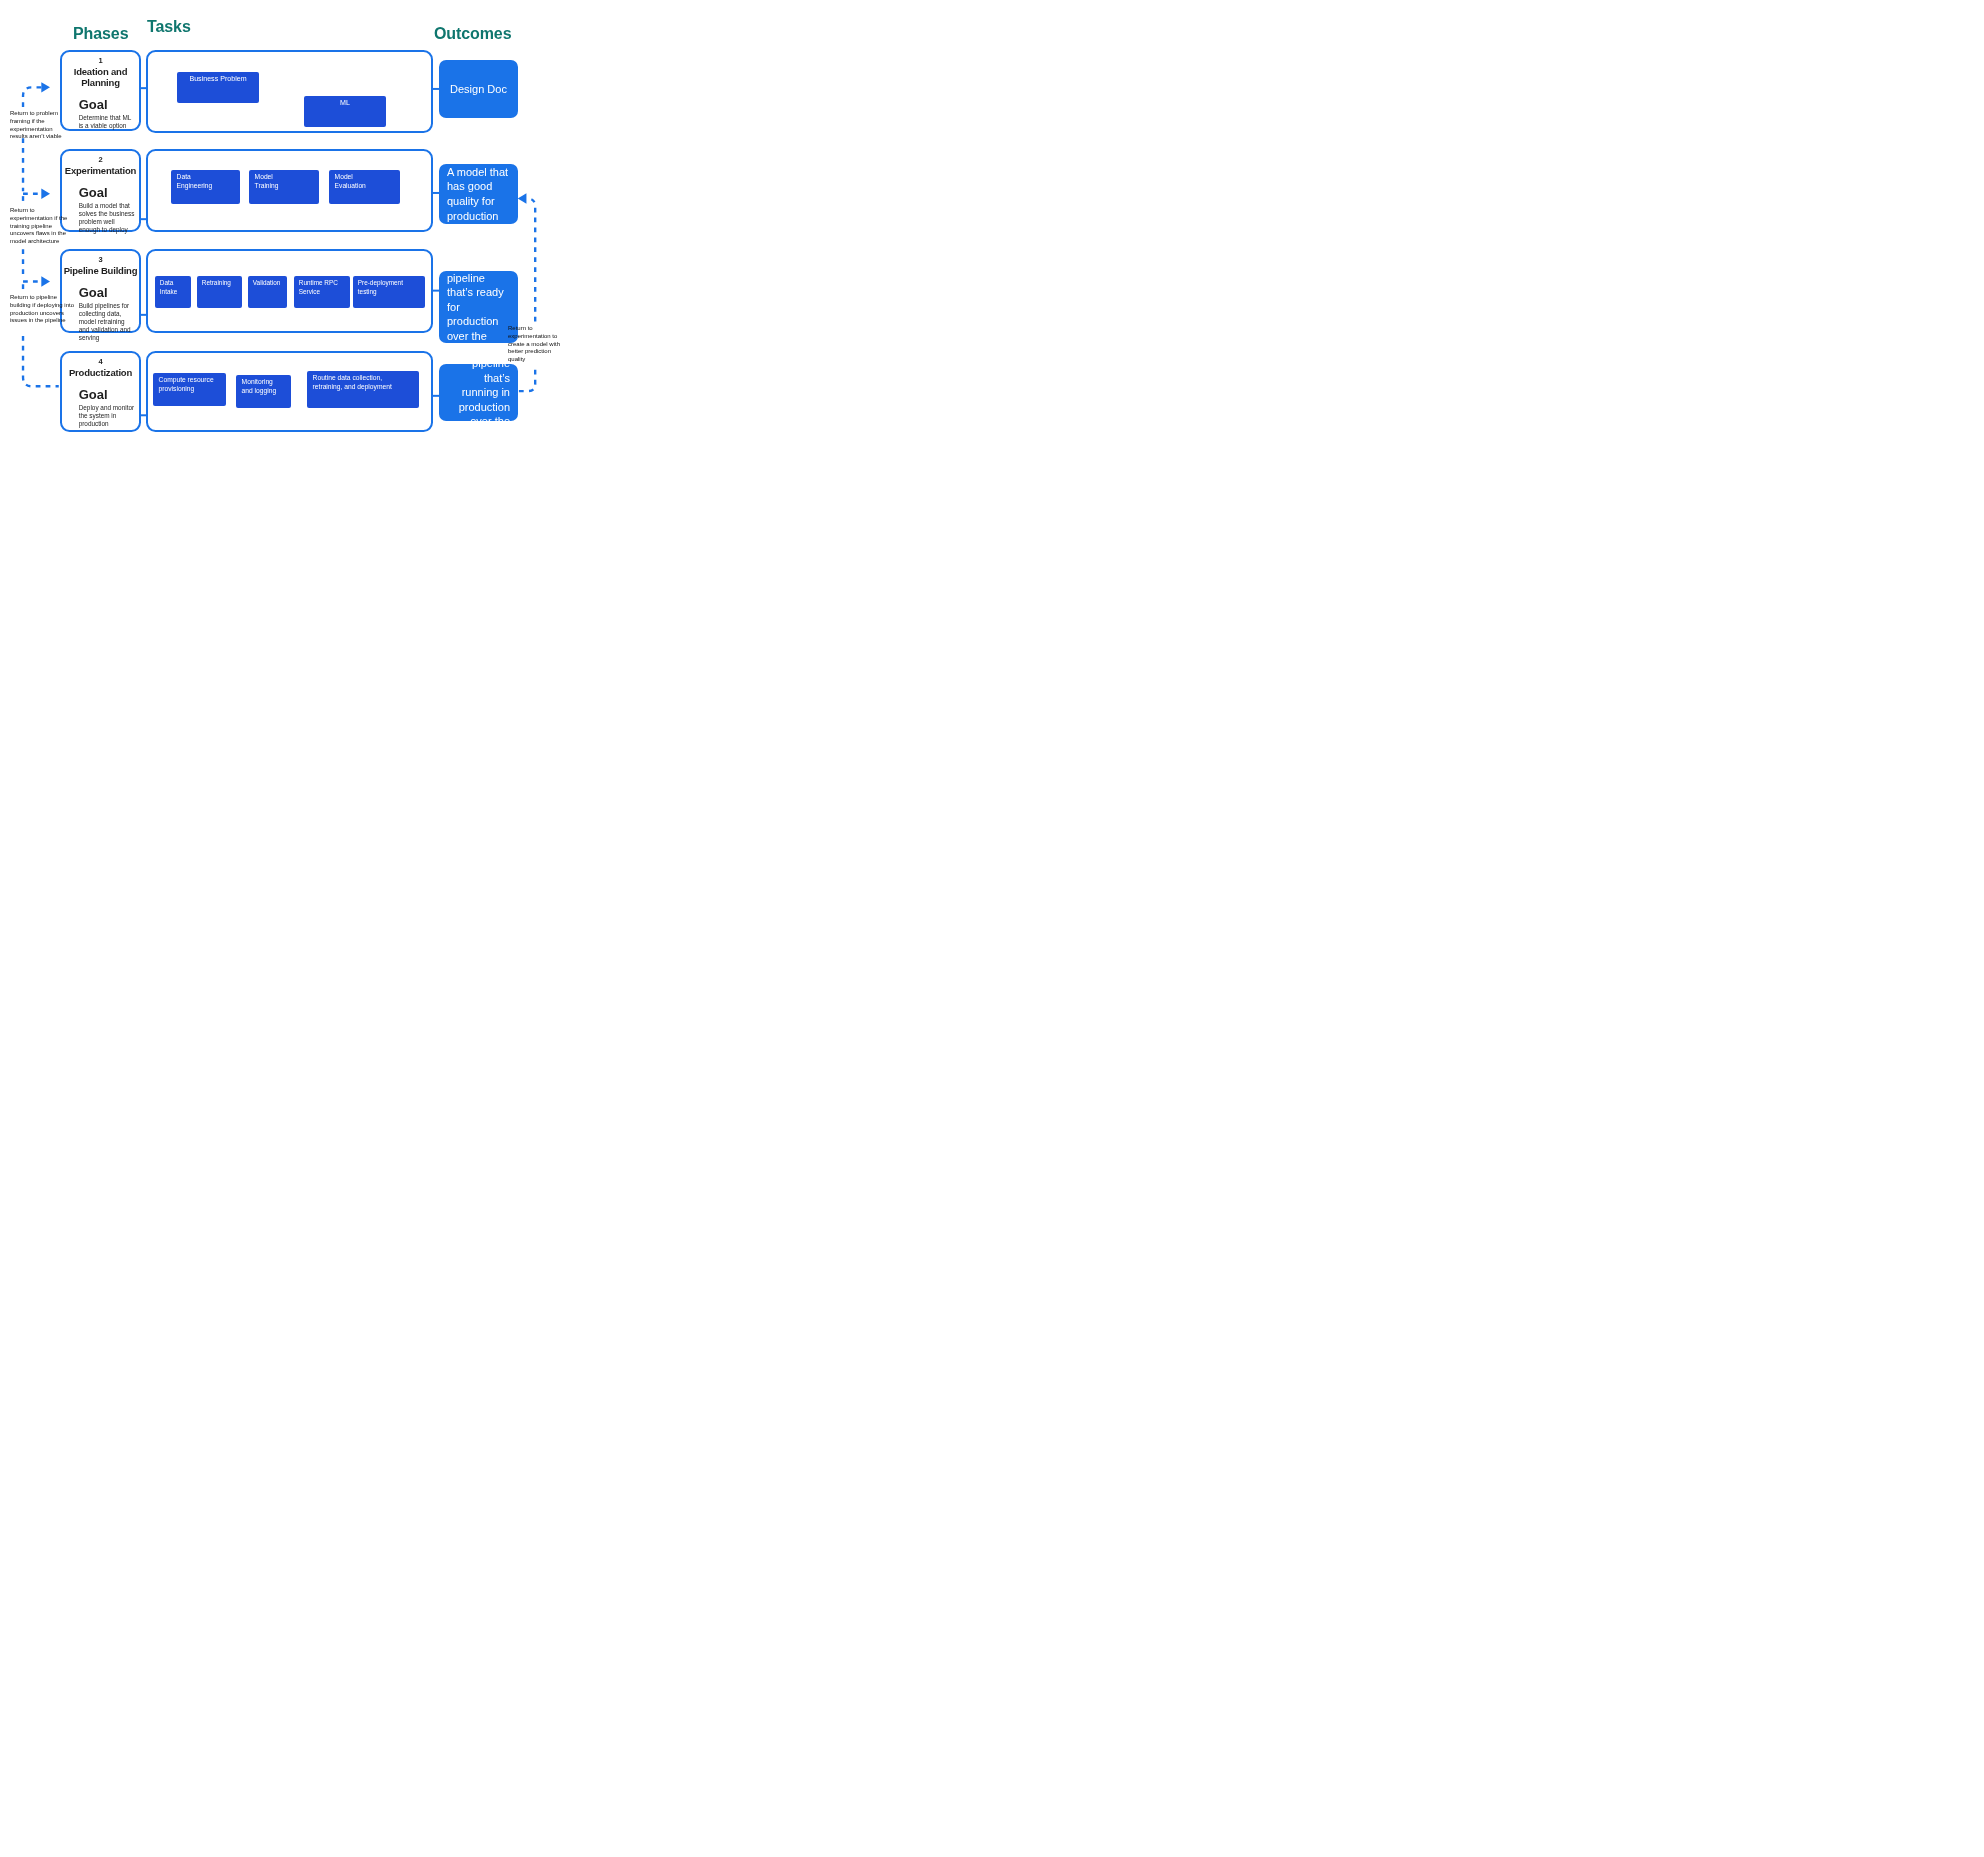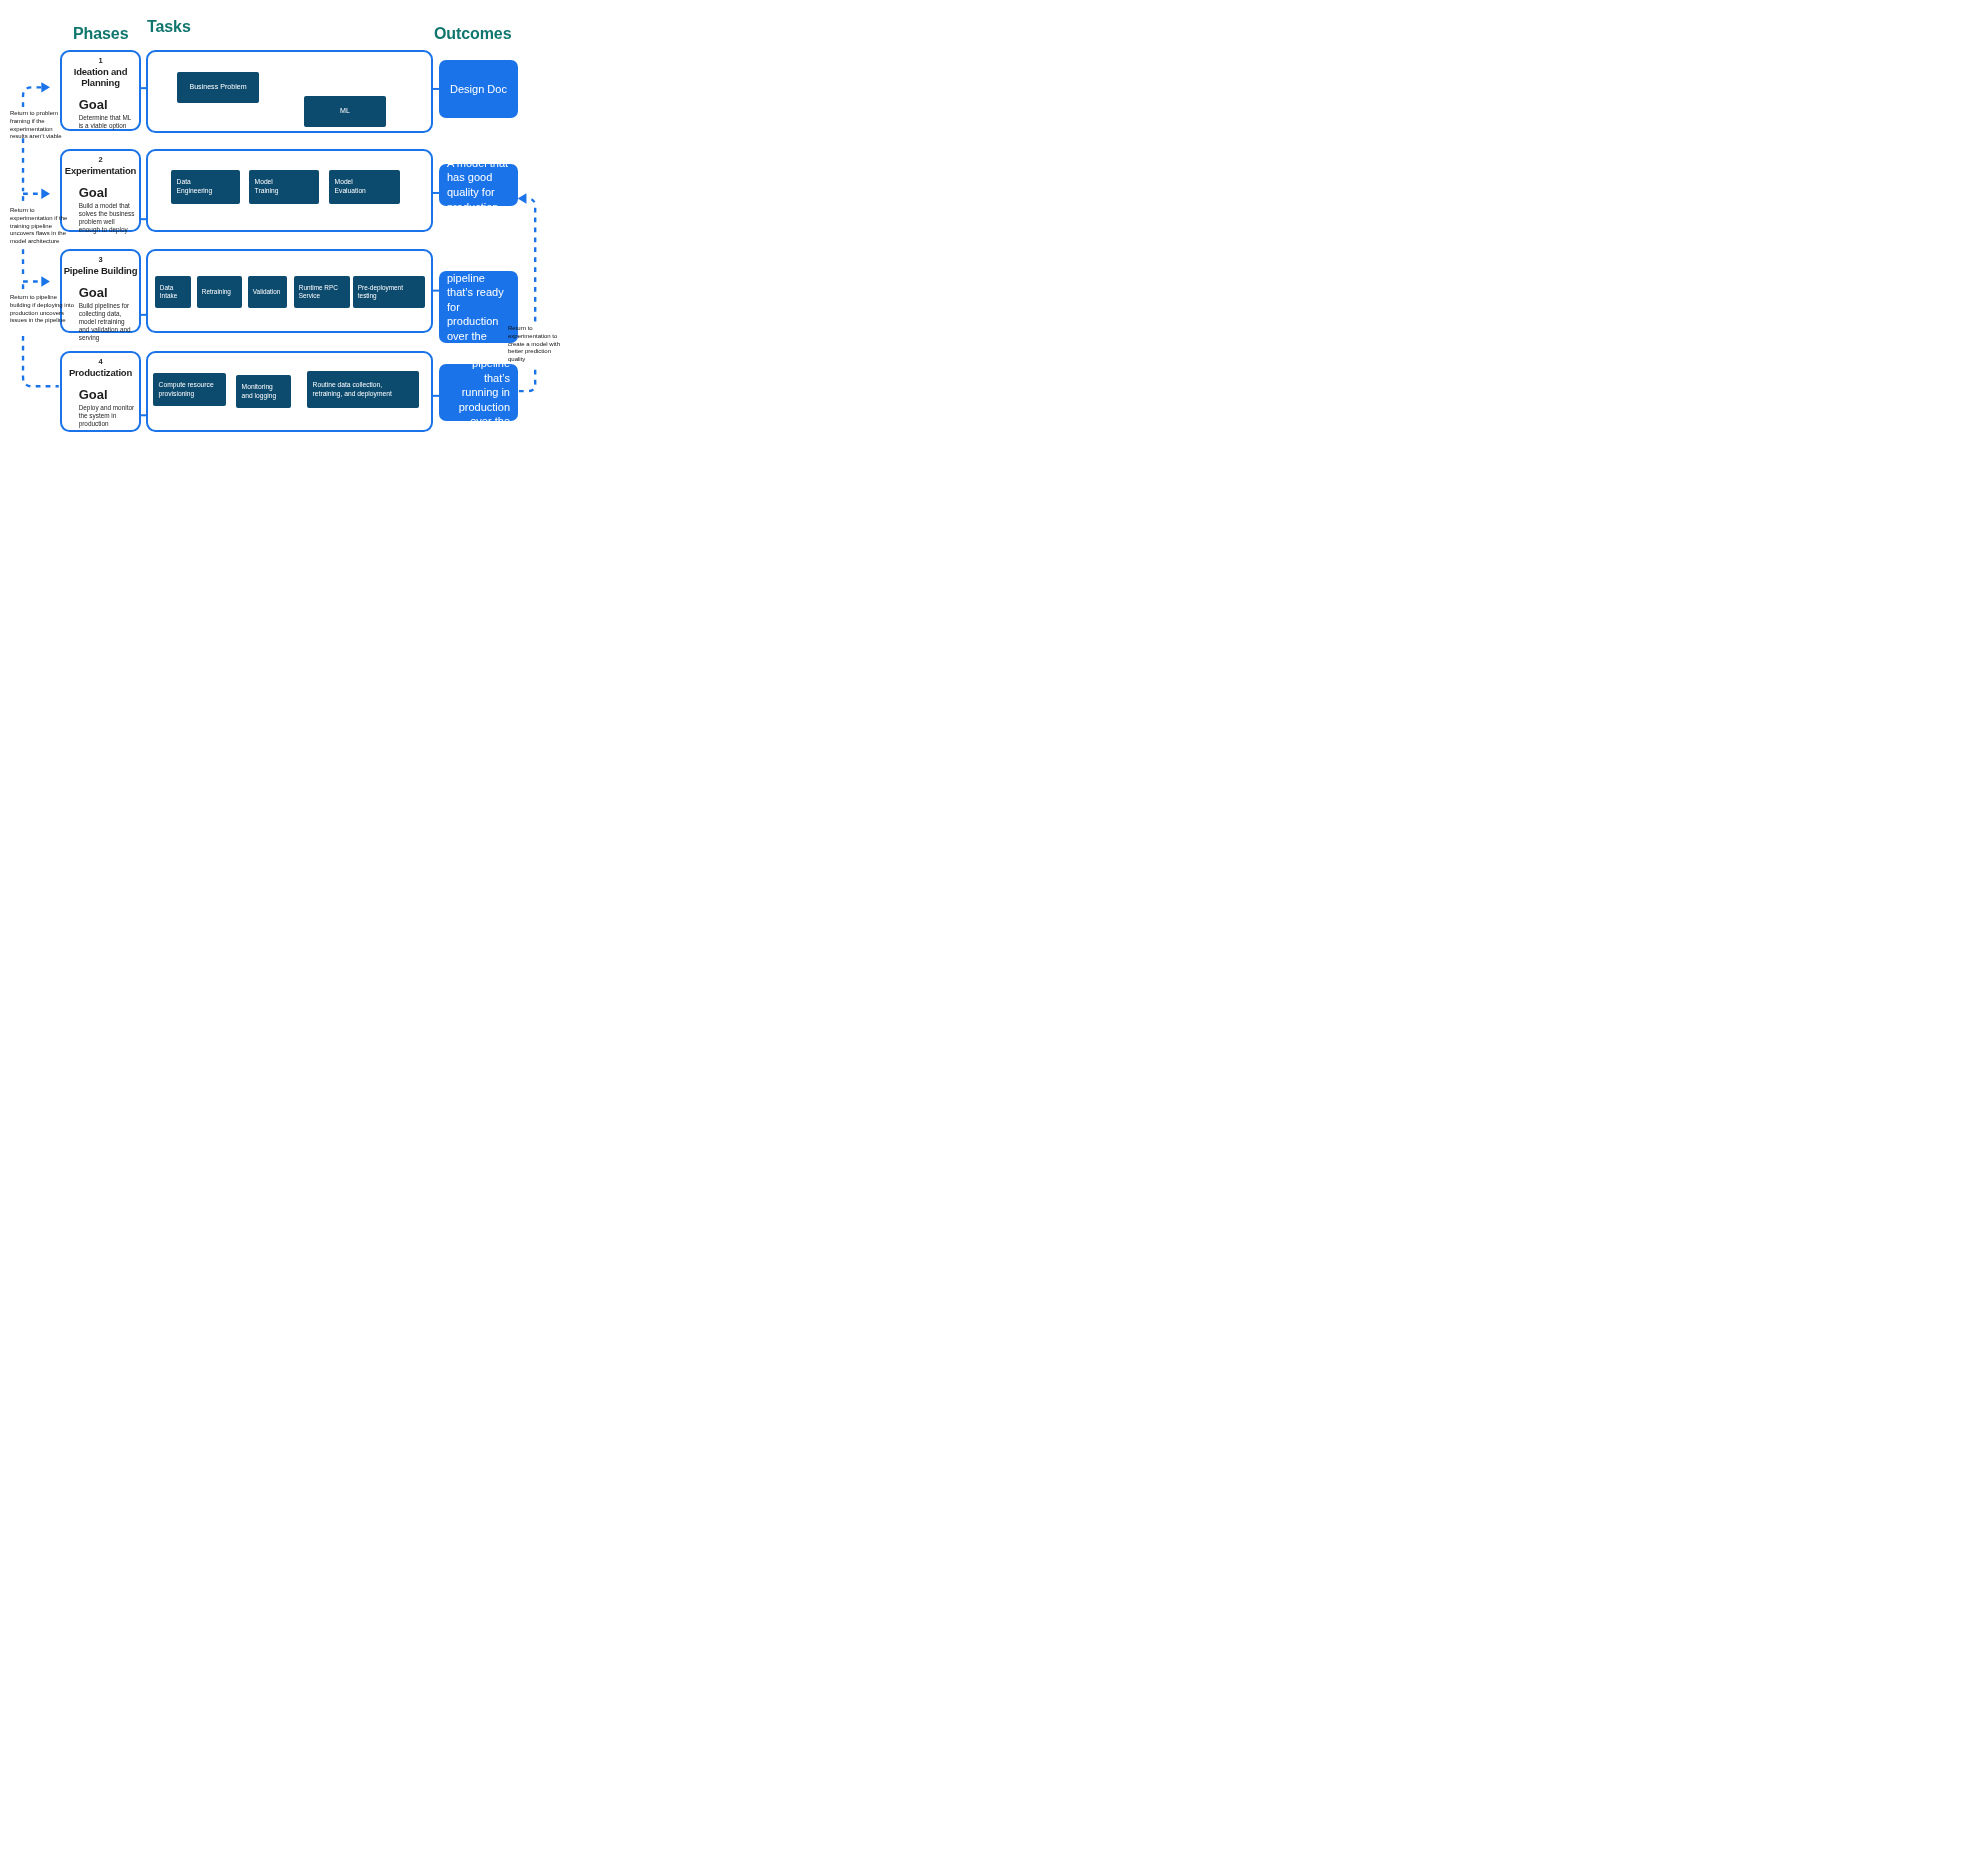--- a/index.html
+++ b/index.html
@@ -16,22 +16,22 @@
   .phase-num { text-align:center; font-size:7.5px; font-weight:700; }
   .phase-title { text-align:center; font-size:9.5px; font-weight:700; line-height:1.12; margin-top:2px; letter-spacing:-0.2px; }
   .phase-goal { margin:8.7px 4px 0 16.7px; }
   .goal-label { font-size:13px; font-weight:700; margin-bottom:1.6px; }
   .goal-text { font-size:6.4px; line-height:1.25; }
   .task-container {
     position:absolute; left:146px; width:287px; background:#fff;
     border:2px solid #1A73E8; border-radius:9.5px; box-sizing:border-box;
   }
   .task-box {
-    position:absolute; background:#0c4a6e; color:#fff; border-radius:2px;
-    display:flex; align-items:center; box-sizing:border-box;
+    position:absolute; background:#1d4ed8; color:#fff; border-radius:2px;
+    display:flex; align-items:flex-start; box-sizing:border-box;
     font-size:6.7px; line-height:1.3; padding:3.2px 5.6px;
   }
   .task-box .lbl { display:block; }
   .r1 { justify-content:center; text-align:center; font-size:7.1px; }
   .r2 .lbl { width:min-content; }
   .r3 { font-size:6.4px; padding:3.2px 4.8px; }
   .outcome-box {
     position:absolute; left:439px; width:79px; background:#1A73E8; color:#fff;
     border-radius:7.1px; display:flex; align-items:center; box-sizing:border-box;
     padding:5.6px 8px; font-size:11px; line-height:1.32;
@@ -190,21 +190,21 @@
   <div class="task-box" style="left:236px; top:375px; width:55px; height:33px;">
     <span class="lbl">Monitoring and logging</span>
   </div>
   <div class="task-box" style="left:307px; top:371px; width:112px; height:37px;">
     <span class="lbl">Routine data collection, retraining, and deployment</span>
   </div>
 
   <div class="outcome-box outcome-center" style="top:60px; height:58px;">
     <span class="lbl">Design Doc</span>
   </div>
-  <div class="outcome-box" style="top:164px; height:42px;">
+  <div class="outcome-box" style="top:164px; height:60px;">
     <span class="lbl">A model that has good quality for production</span>
   </div>
   <div class="outcome-box" style="top:271px; height:72px;">
     <span class="lbl">Validated pipeline that’s ready for production over the long term</span>
   </div>
   <div class="outcome-box" style="top:364px; height:57px;text-align:right;">
     <span class="lbl">Validated pipeline that’s running in production over the long term</span>
   </div>
 
   <div class="note" style="left:10px; top:110px; width:56px;">Return to problem framing if the experimentation results aren’t viable</div>

